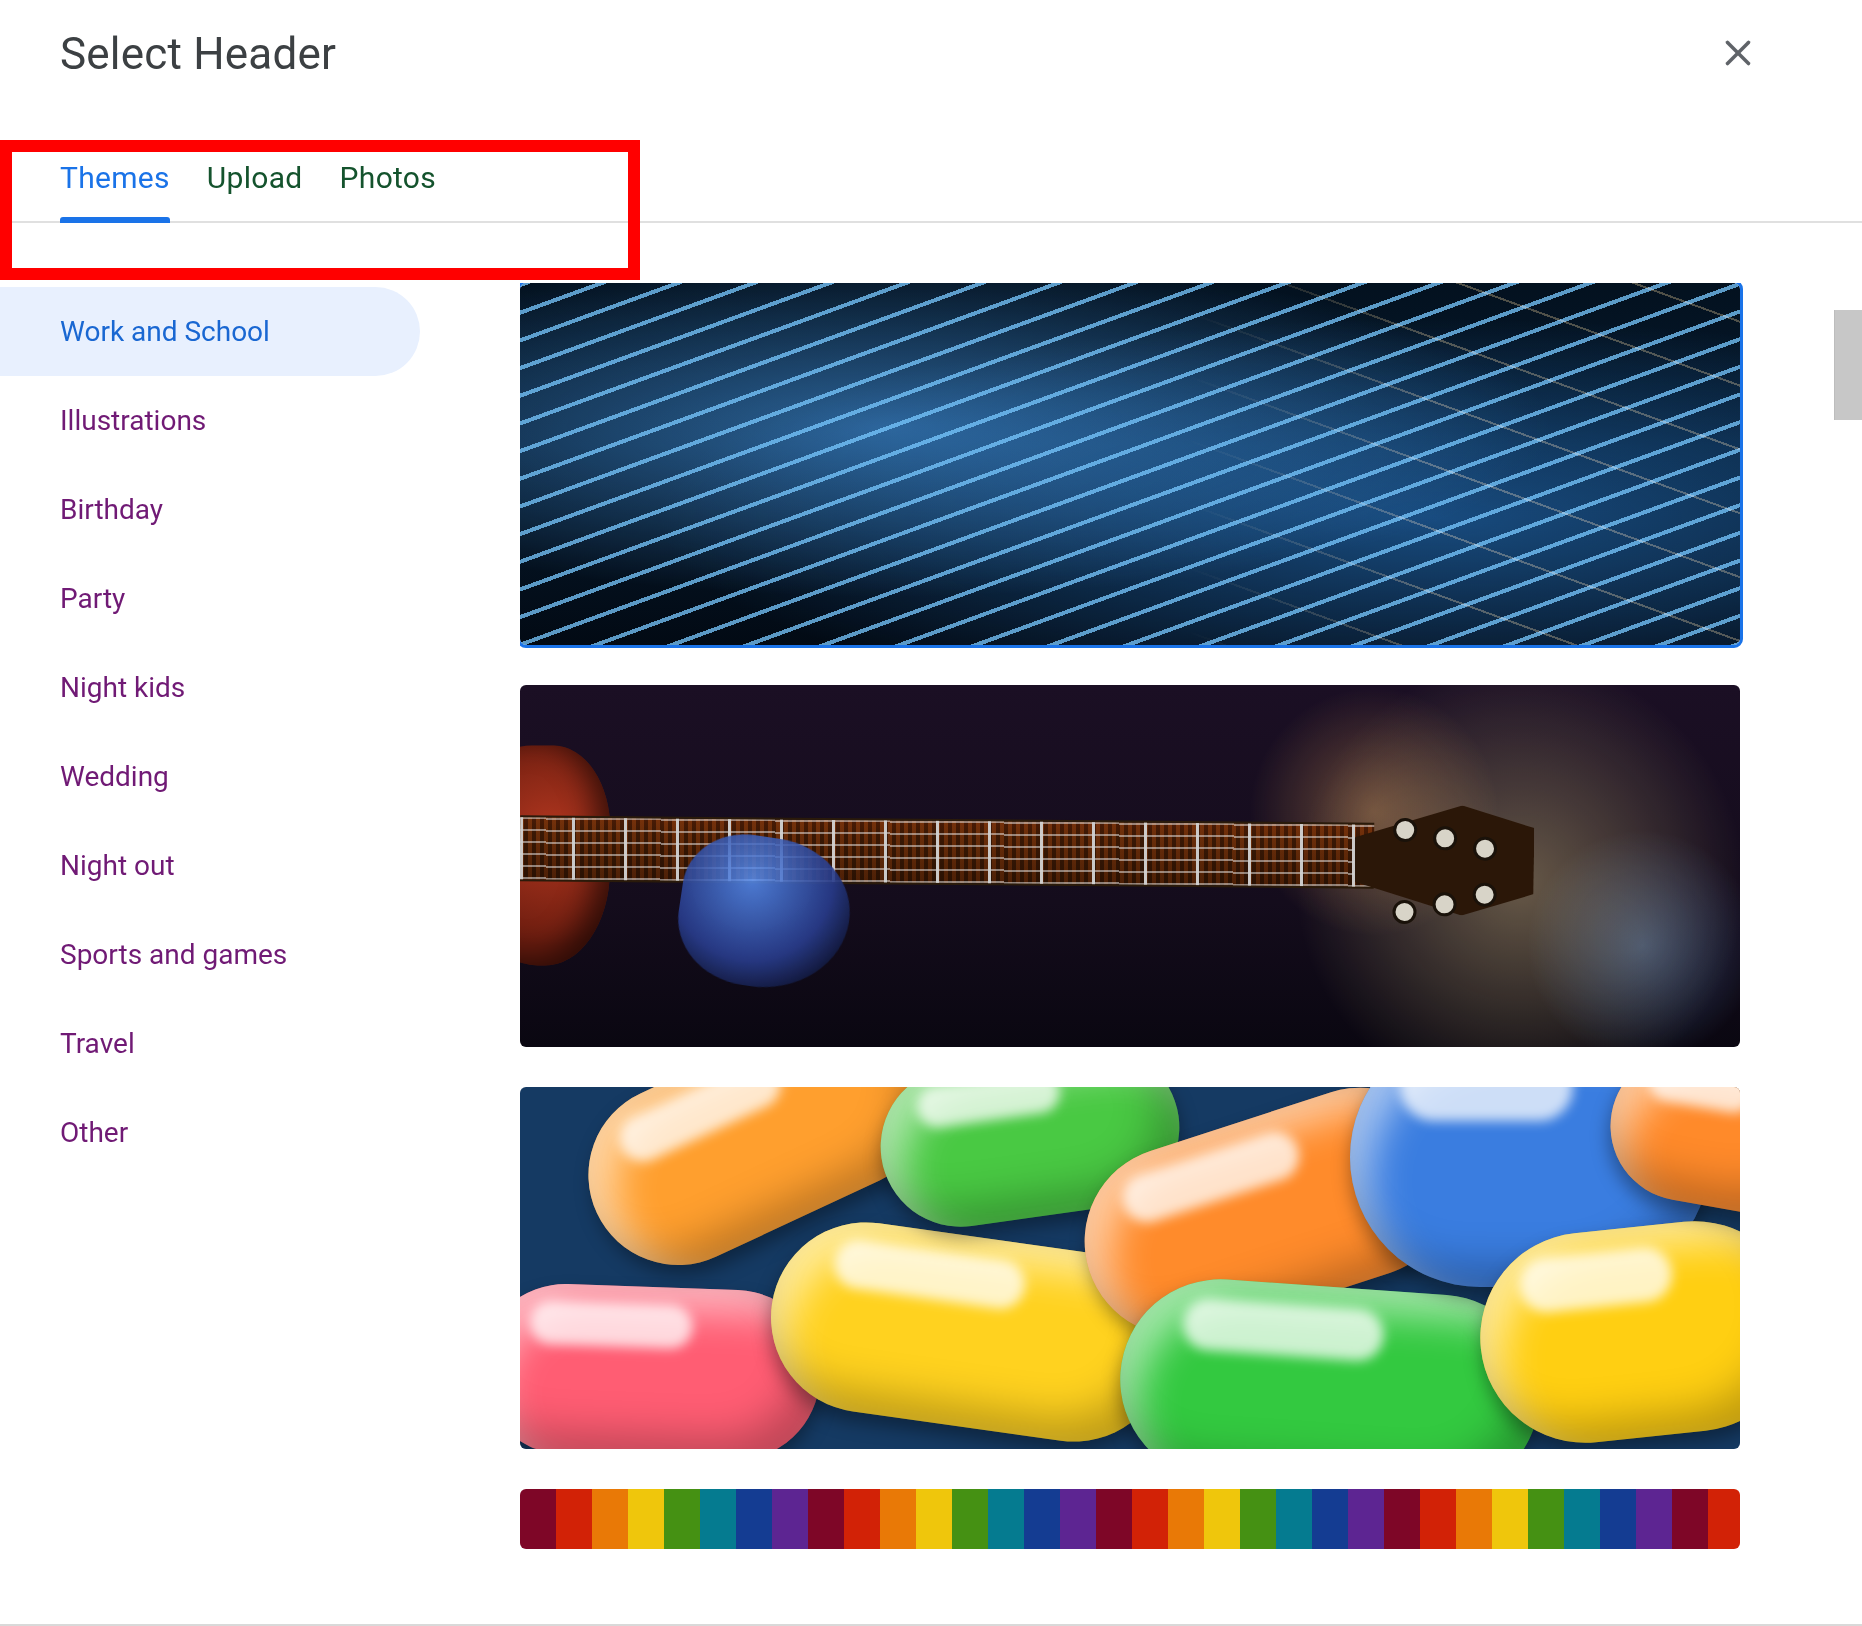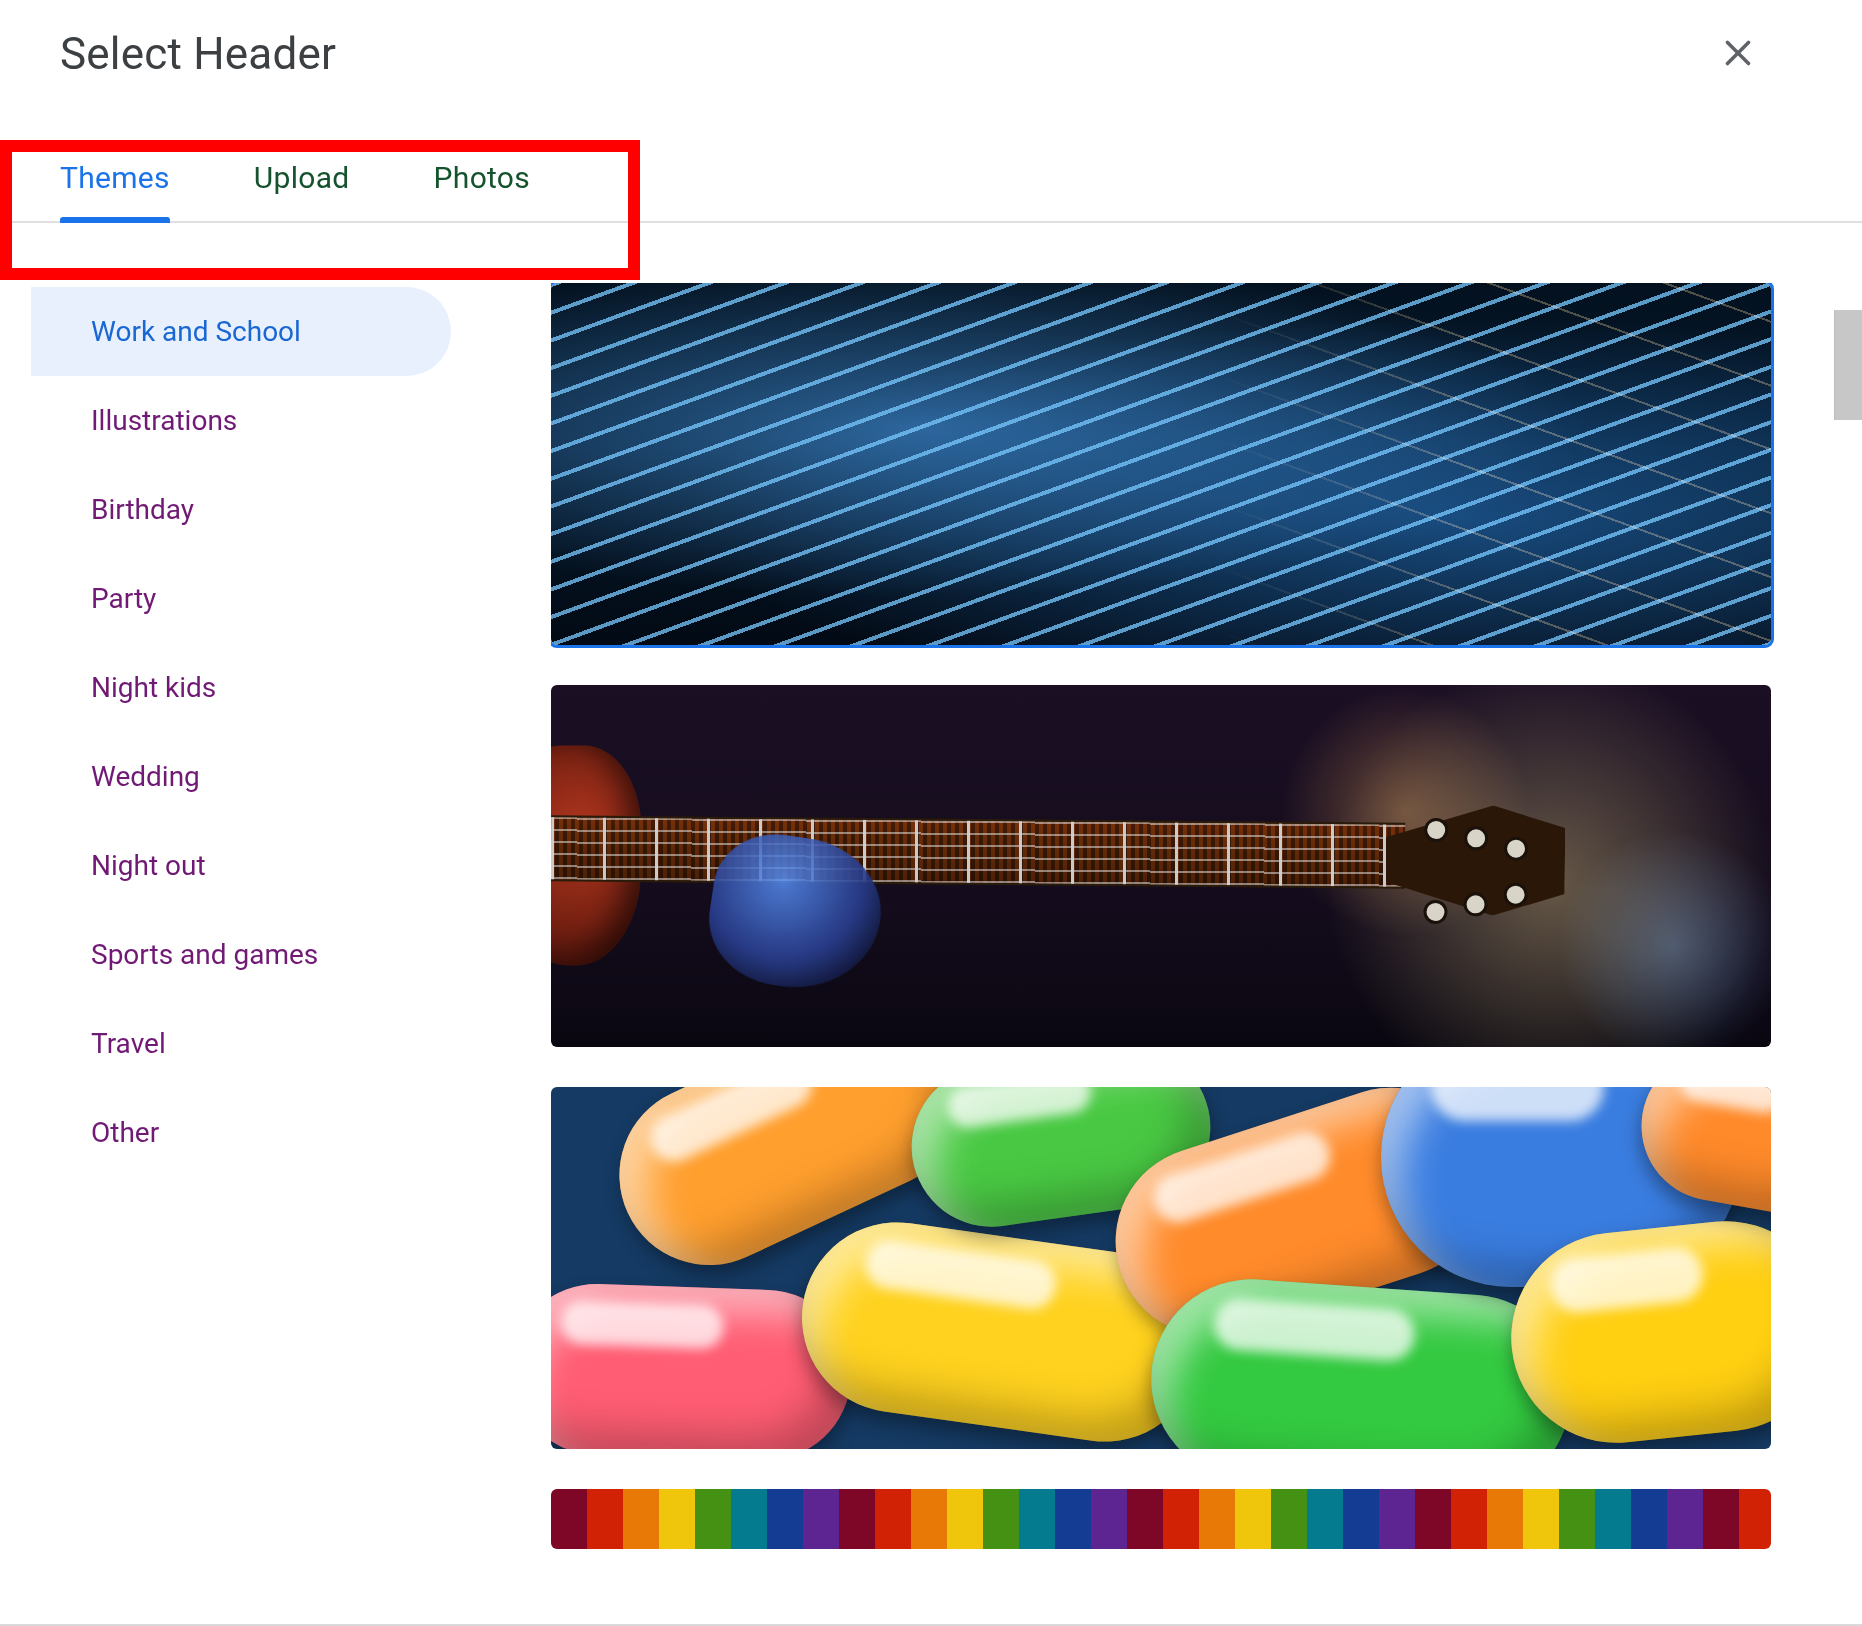--- a/index.html
+++ b/index.html
@@ -40,21 +40,21 @@
   }
   .close-btn svg { width: 36px; height: 36px; }
 
   
   .tabs-wrap {
     position: relative;
     margin-top: 80px;
   }
   .tabs {
     display: flex;
-    gap: 84px;
+    gap: 37px;
     padding-left: 60px;
     border-bottom: 2px solid #e0e0e0;
   }
   .tab {
     font-size: 30px;
     color: #14532d;
     padding: 0 0 26px 0;
     cursor: pointer;
     position: relative;
     letter-spacing: 0.3px;
@@ -81,21 +81,20 @@
     height: 140px;
     border: 12px solid #ff0000;
     pointer-events: none;
   }
 
   
   .body {
     display: flex;
     margin-top: 60px;
     height: calc(100% - 360px);
-    padding-left: 31px;
   }
 
   
   .sidebar {
     width: 520px;
     flex-shrink: 0;
     padding-top: 4px;
   }
   .cat {
     font-size: 28px;

